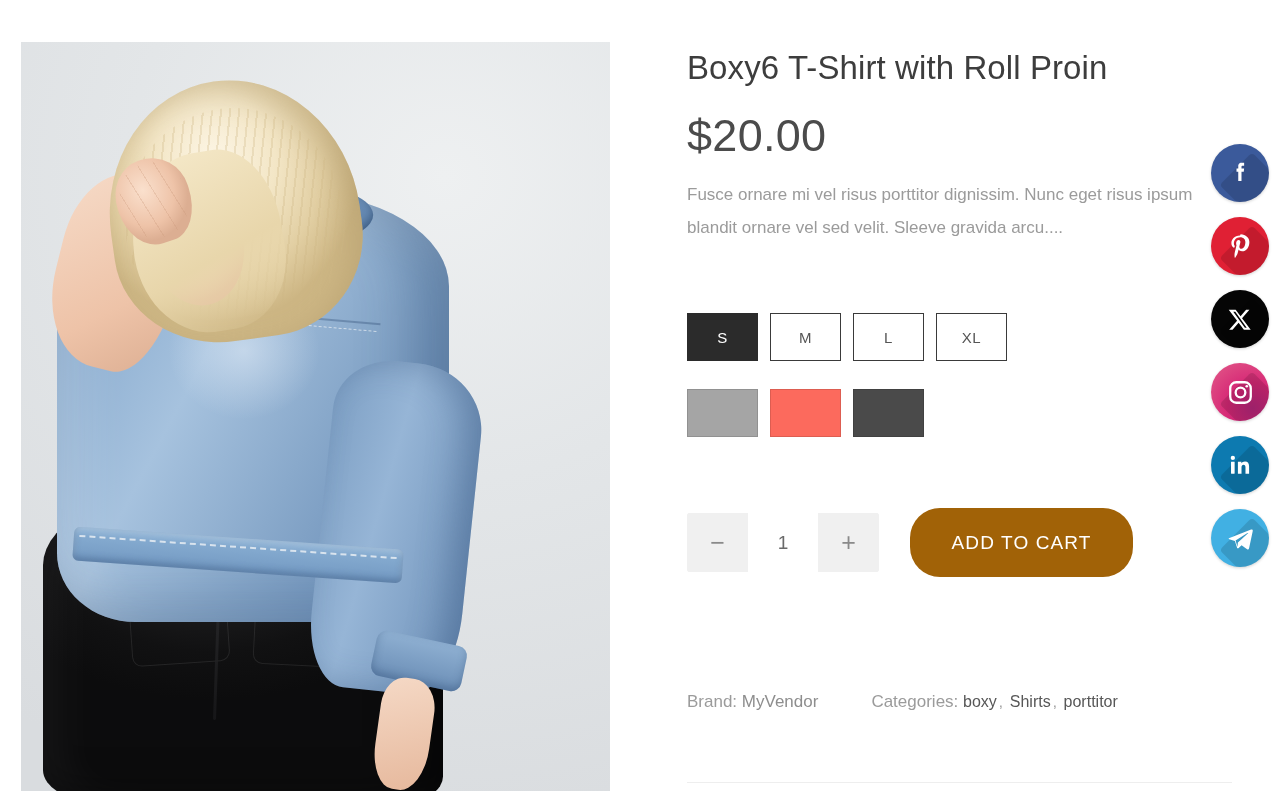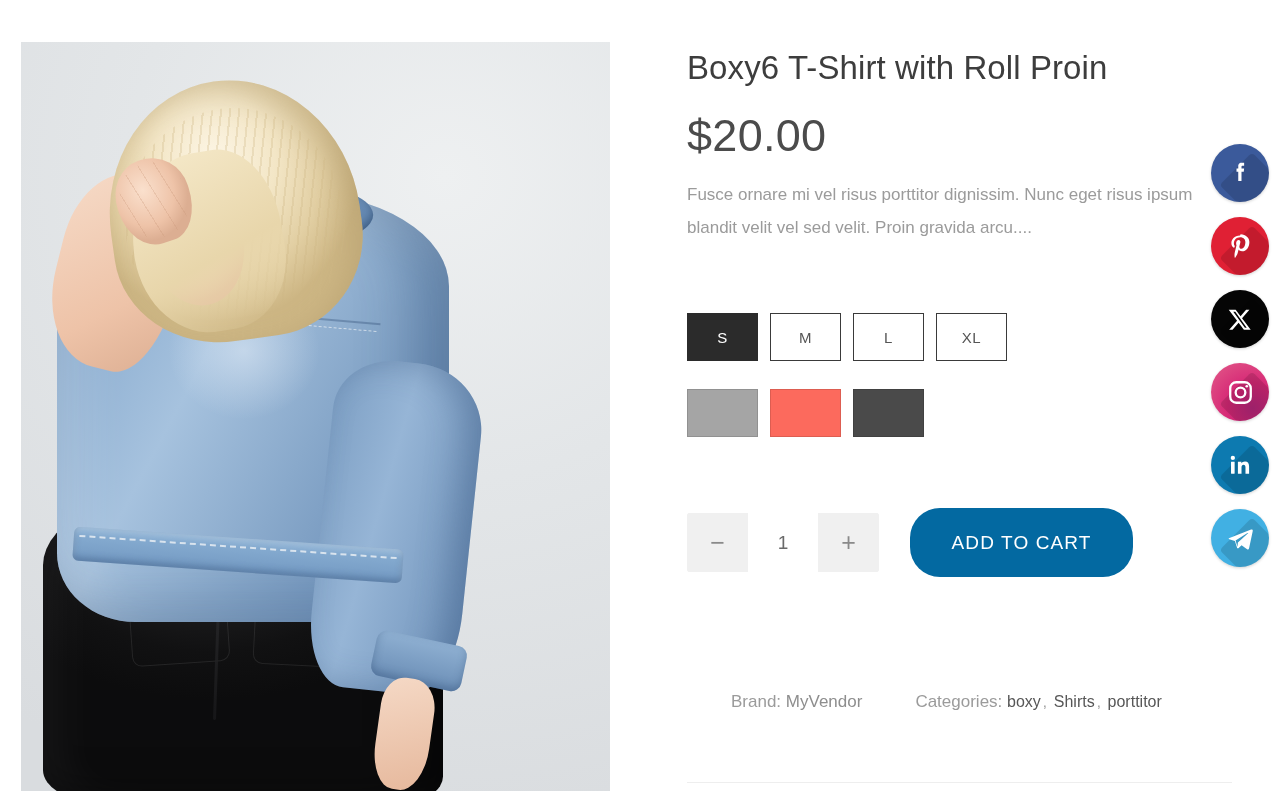--- a/index.html
+++ b/index.html
@@ -356,39 +356,38 @@
     text-align: center;
     font-size: 19px;
     color: #6a6a6a;
     font-family: "Liberation Sans", sans-serif;
   }
 
   .cart-btn {
     margin-left: 31px;
     width: 223px;
     height: 69px;
-    background: #0369a1;
+    background: #a16207;
     color: #ffffff;
     border: none;
     border-radius: 30px;
     font-size: 19px;
     letter-spacing: 1.1px;
     cursor: pointer;
     font-family: "Liberation Sans", sans-serif;
   }
 
   
   .meta-row {
     position: absolute;
     left: 0;
     top: 692px;
     display: flex;
     align-items: flex-end;
     font-size: 17px;
-    margin-left: 44px;
   }
   .meta-label { color: #9b9b9b; }
   .meta-value { color: #8e8e8e; }
   .meta-brand { margin-right: 53px; }
   .cat-link {
     color: #575757;
     text-decoration: none;
     font-size: 16px;
   }
   .cat-sep { color: #9b9b9b; font-size: 15px; padding: 0 2px; }
@@ -470,21 +469,21 @@
       <div class="hand2"></div>
     </div>
   </div>
 
   <div class="details">
 
     <h1 class="product-title">Boxy6 T-Shirt with Roll Proin</h1>
 
     <div class="product-price">$20.00</div>
 
-    <p class="product-desc">Fusce ornare mi vel risus porttitor dignissim. Nunc eget risus ipsum blandit velit vel sed velit. Proin gravida arcu....</p>
+    <p class="product-desc">Fusce ornare mi vel risus porttitor dignissim. Nunc eget risus ipsum blandit ornare vel sed velit. Sleeve gravida arcu....</p>
 
     <div class="size-row">
       <div class="size-btn active">S</div>
       <div class="size-btn">M</div>
       <div class="size-btn">L</div>
       <div class="size-btn">XL</div>
     </div>
 
     <div class="color-row">
       <div class="color-btn" style="background: rgb(165, 165, 165);"></div>

